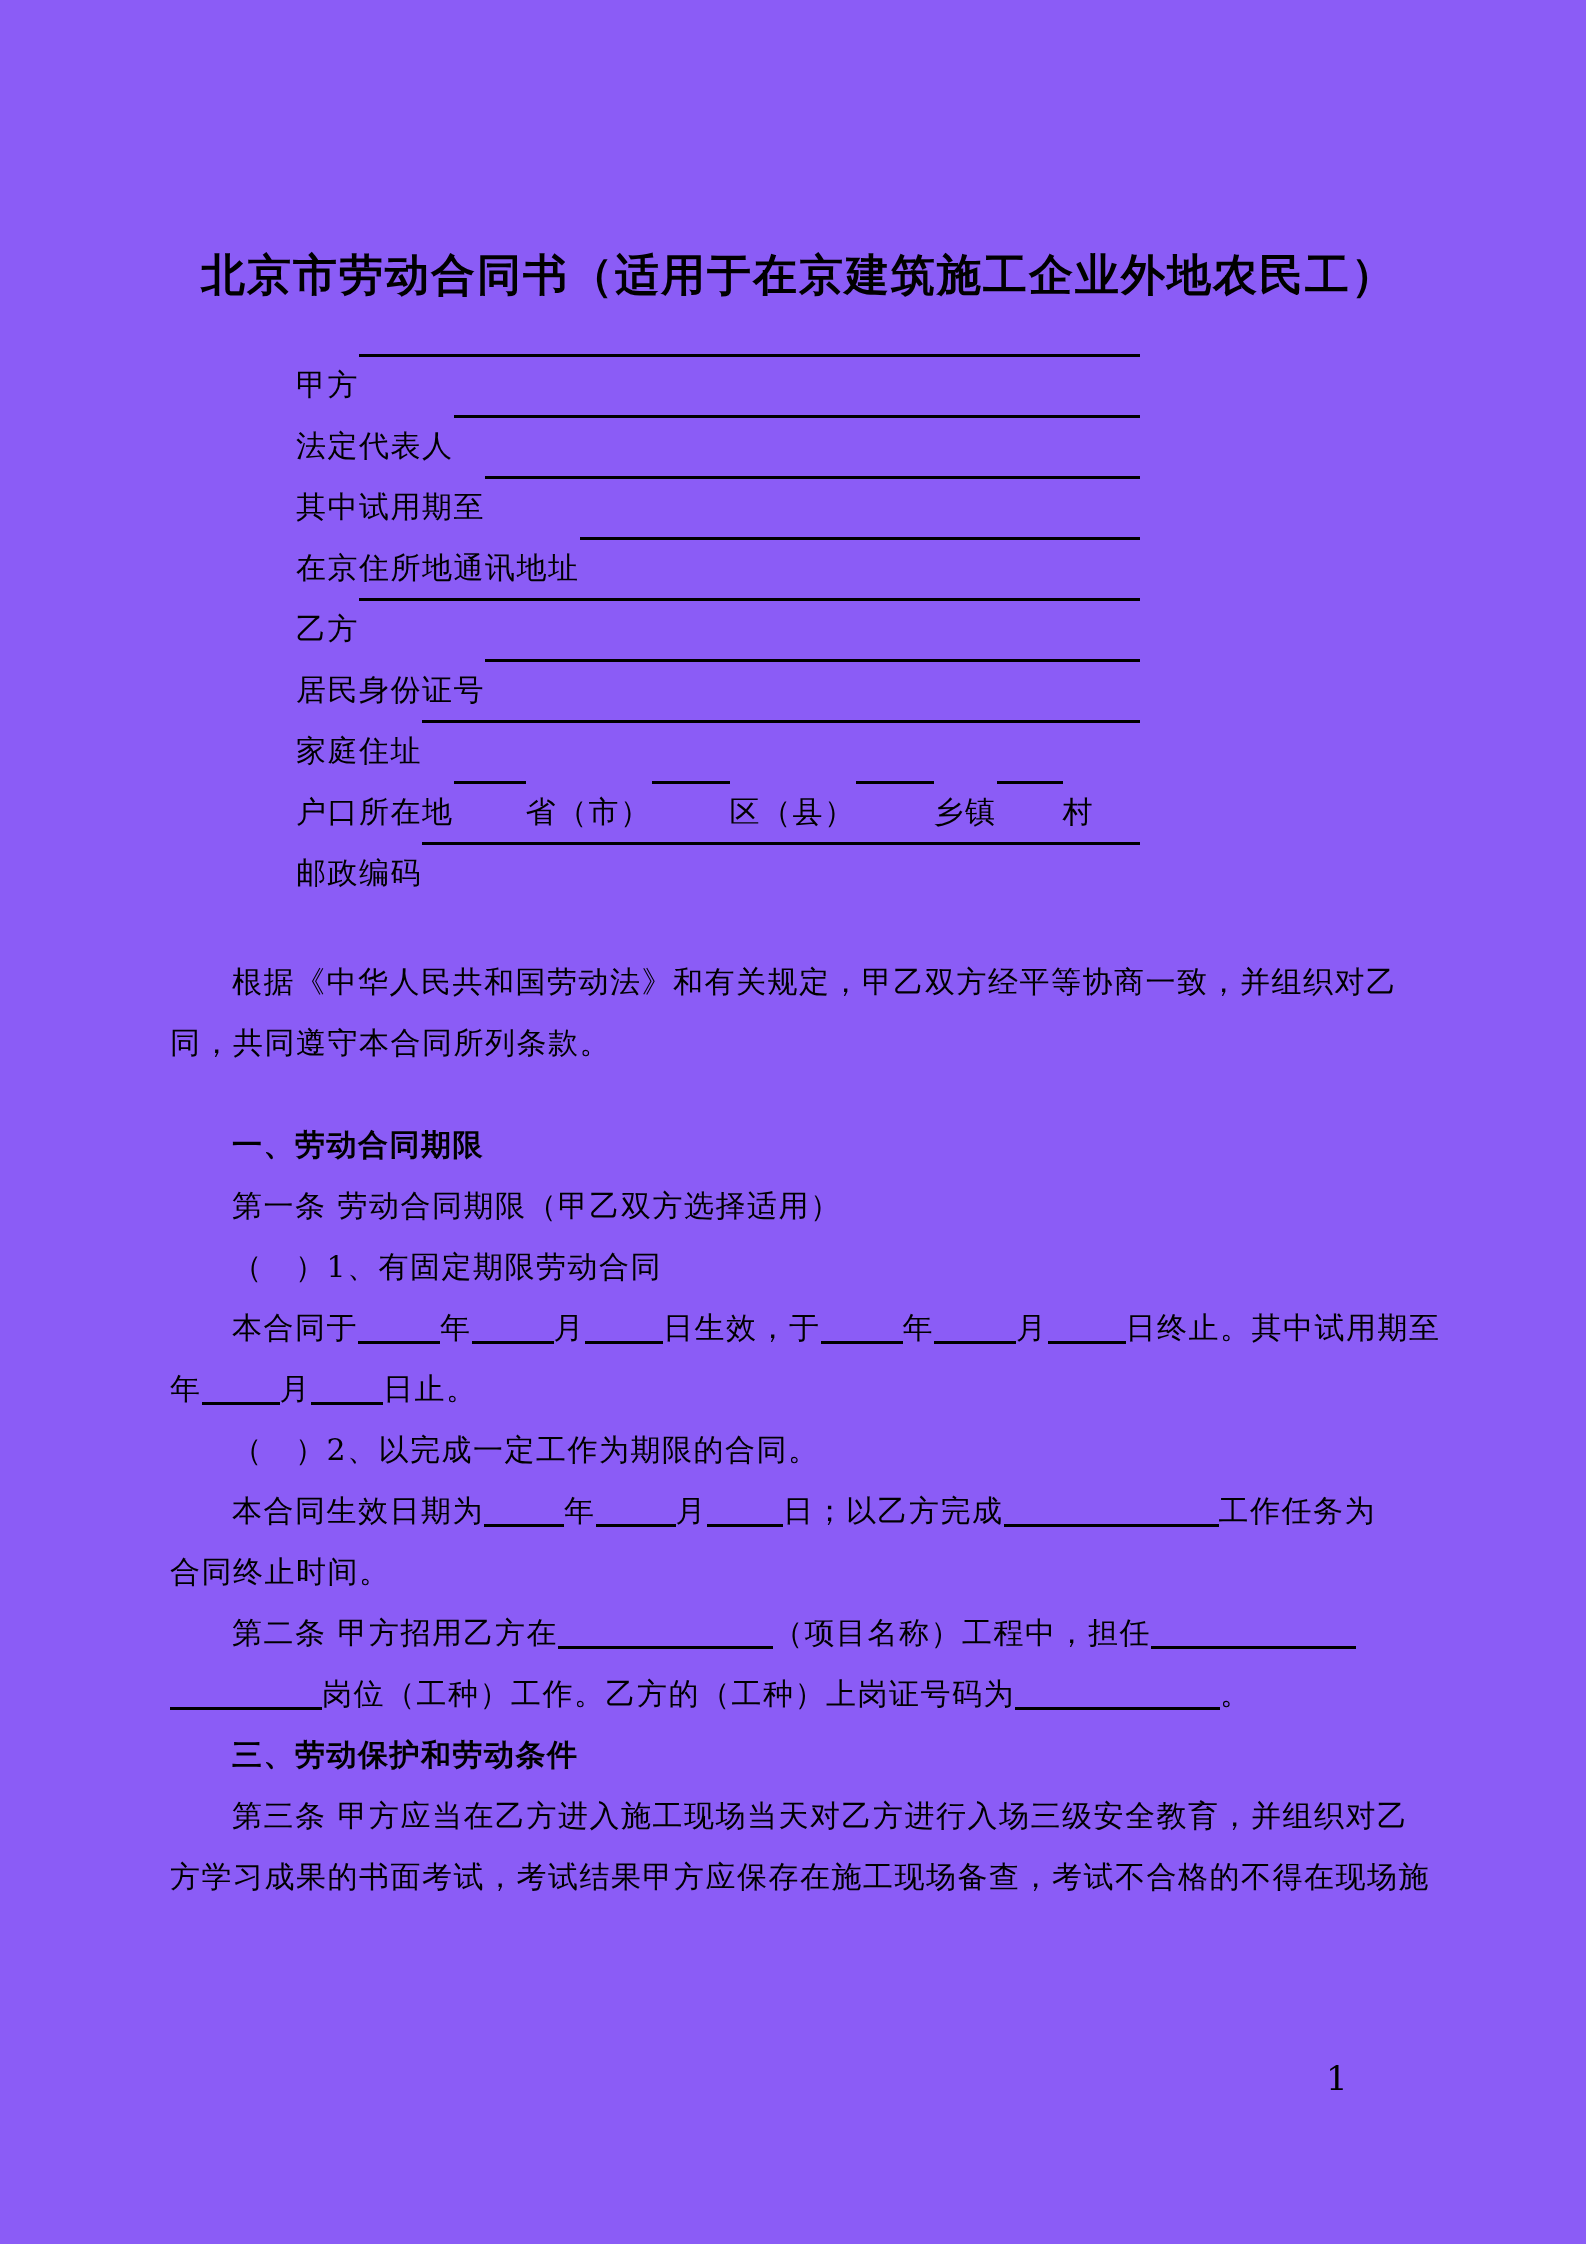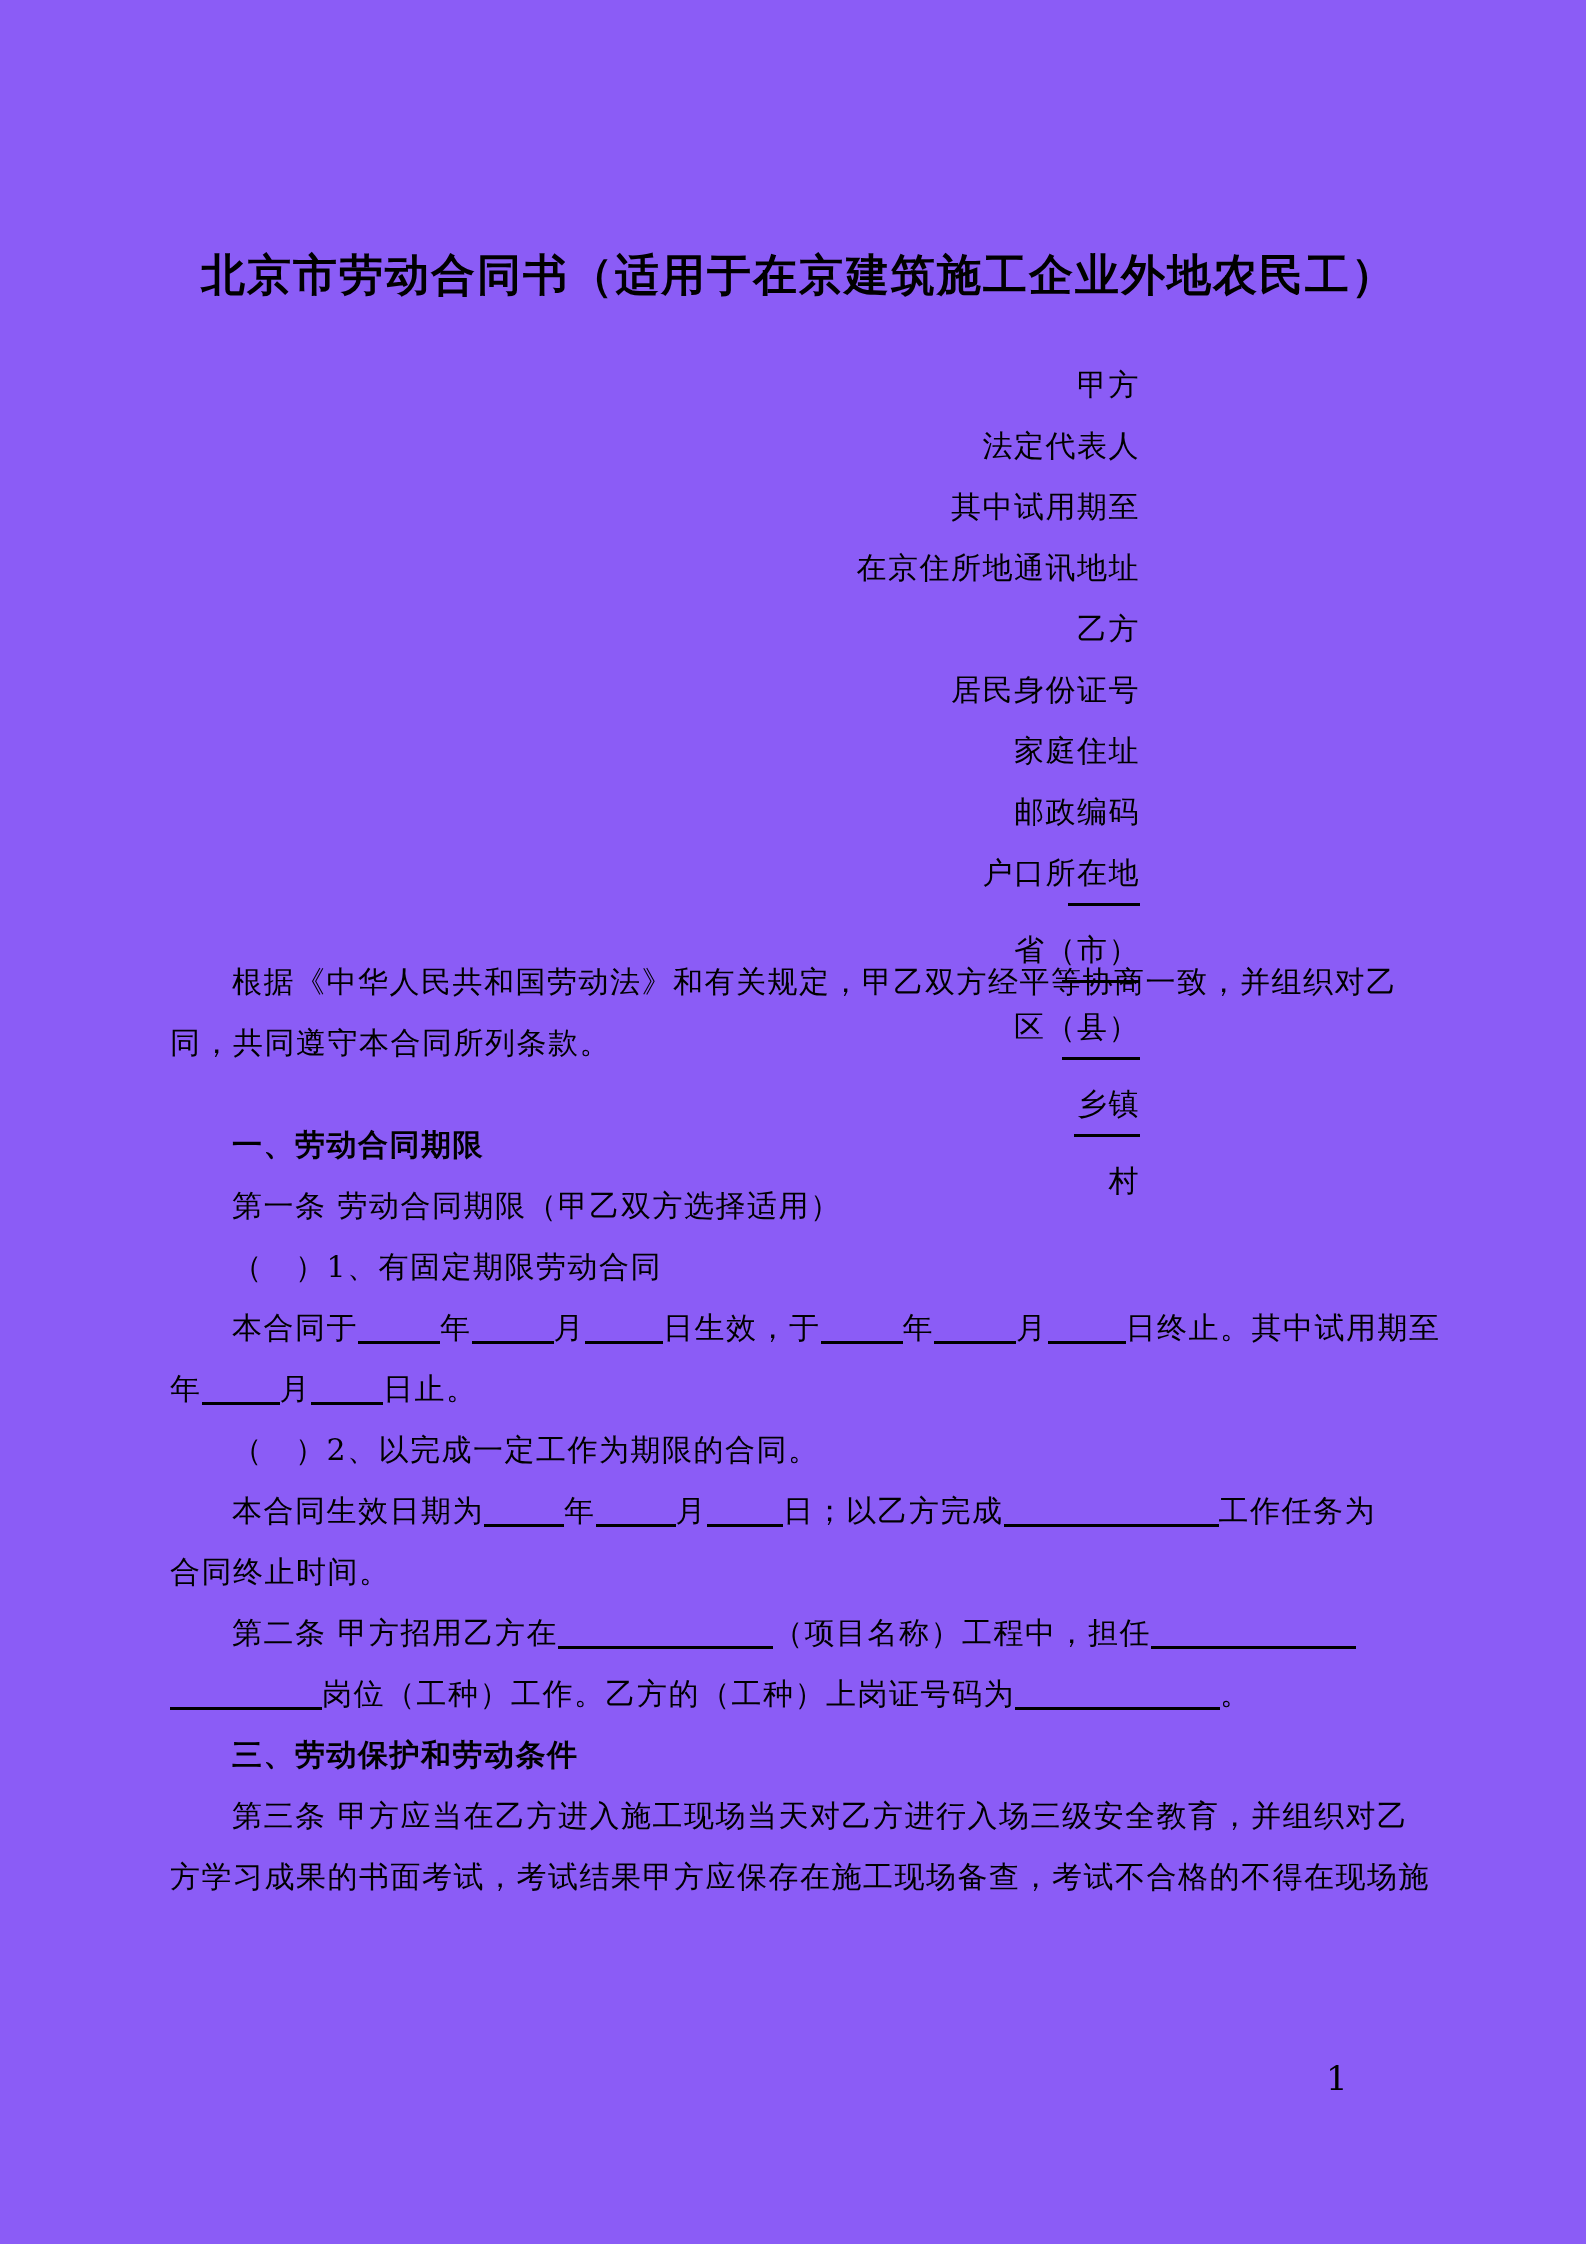--- a/index.html
+++ b/index.html
@@ -17,29 +17,28 @@
     text-align:center;
     font-size:44px;
     font-weight:bold;
     line-height:60px;
     letter-spacing:2px;
     white-space:nowrap;
   }
   .form-section { margin-top:49px; }
   .form-row {
     display:flex;
-    align-items:flex-end;
+    align-items:flex-start;
     height:61px;
     line-height:61px;
     width:970px;
     box-sizing:border-box;
     padding-left:126px;
     font-size:30px;
     letter-spacing:1.5px;
-    flex-direction:column;
   }
   .form-row .seg { white-space:pre; flex:0 0 auto; }
   .form-row .blank {
     flex:0 0 auto;
     border-bottom:3px solid #000;
     margin-bottom:13px;
   }
   .form-row .fillline {
     flex:1 1 auto;
     border-bottom:3px solid #000;
@@ -97,33 +96,33 @@
       </div>
       <div class="form-row">
         <span class="seg">居民身份证号</span>
         <span class="fillline"></span>
       </div>
       <div class="form-row">
         <span class="seg">家庭住址</span>
         <span class="fillline"></span>
       </div>
       <div class="form-row">
-        <span class="seg">邮政编码</span>
-        <span class="fillline"></span>
-      </div>
-      <div class="form-row">
         <span class="seg">户口所在地</span>
         <span class="blank" style="width: 72px;"></span>
         <span class="seg">省（市）</span>
         <span class="blank" style="width: 78px;"></span>
         <span class="seg">区（县）</span>
         <span class="blank" style="width: 78px;"></span>
         <span class="seg">乡镇</span>
         <span class="blank" style="width: 66px;"></span>
         <span class="seg">村</span>
+      </div>
+      <div class="form-row">
+        <span class="seg">邮政编码</span>
+        <span class="fillline"></span>
       </div>
     </div>
   <div class="body-section" id="body-lines">
       <div class="body-line indent"><span class="seg">根据《中华人民共和国劳动法》和有关规定，甲乙双方经平等协商一致，并组织对乙</span></div>
       <div class="body-line"><span class="seg">同，共同遵守本合同所列条款。</span></div>
       <div class="body-line indent bold gap"><span class="seg">一、劳动合同期限</span></div>
       <div class="body-line indent"><span class="seg">第一条 劳动合同期限（甲乙双方选择适用）</span></div>
       <div class="body-line indent"><span class="seg">（　）1、有固定期限劳动合同</span></div>
       <div class="body-line indent"><span class="seg">本合同于</span><span class="blank" style="width: 82px;"></span><span class="seg">年</span><span class="blank" style="width: 82px;"></span><span class="seg">月</span><span class="blank" style="width: 78px;"></span><span class="seg">日生效，于</span><span class="blank" style="width: 82px;"></span><span class="seg">年</span><span class="blank" style="width: 82px;"></span><span class="seg">月</span><span class="blank" style="width: 78px;"></span><span class="seg">日终止。其中试用期至</span></div>
       <div class="body-line"><span class="seg">年</span><span class="blank" style="width: 78px;"></span><span class="seg">月</span><span class="blank" style="width: 72px;"></span><span class="seg">日止。</span></div>

